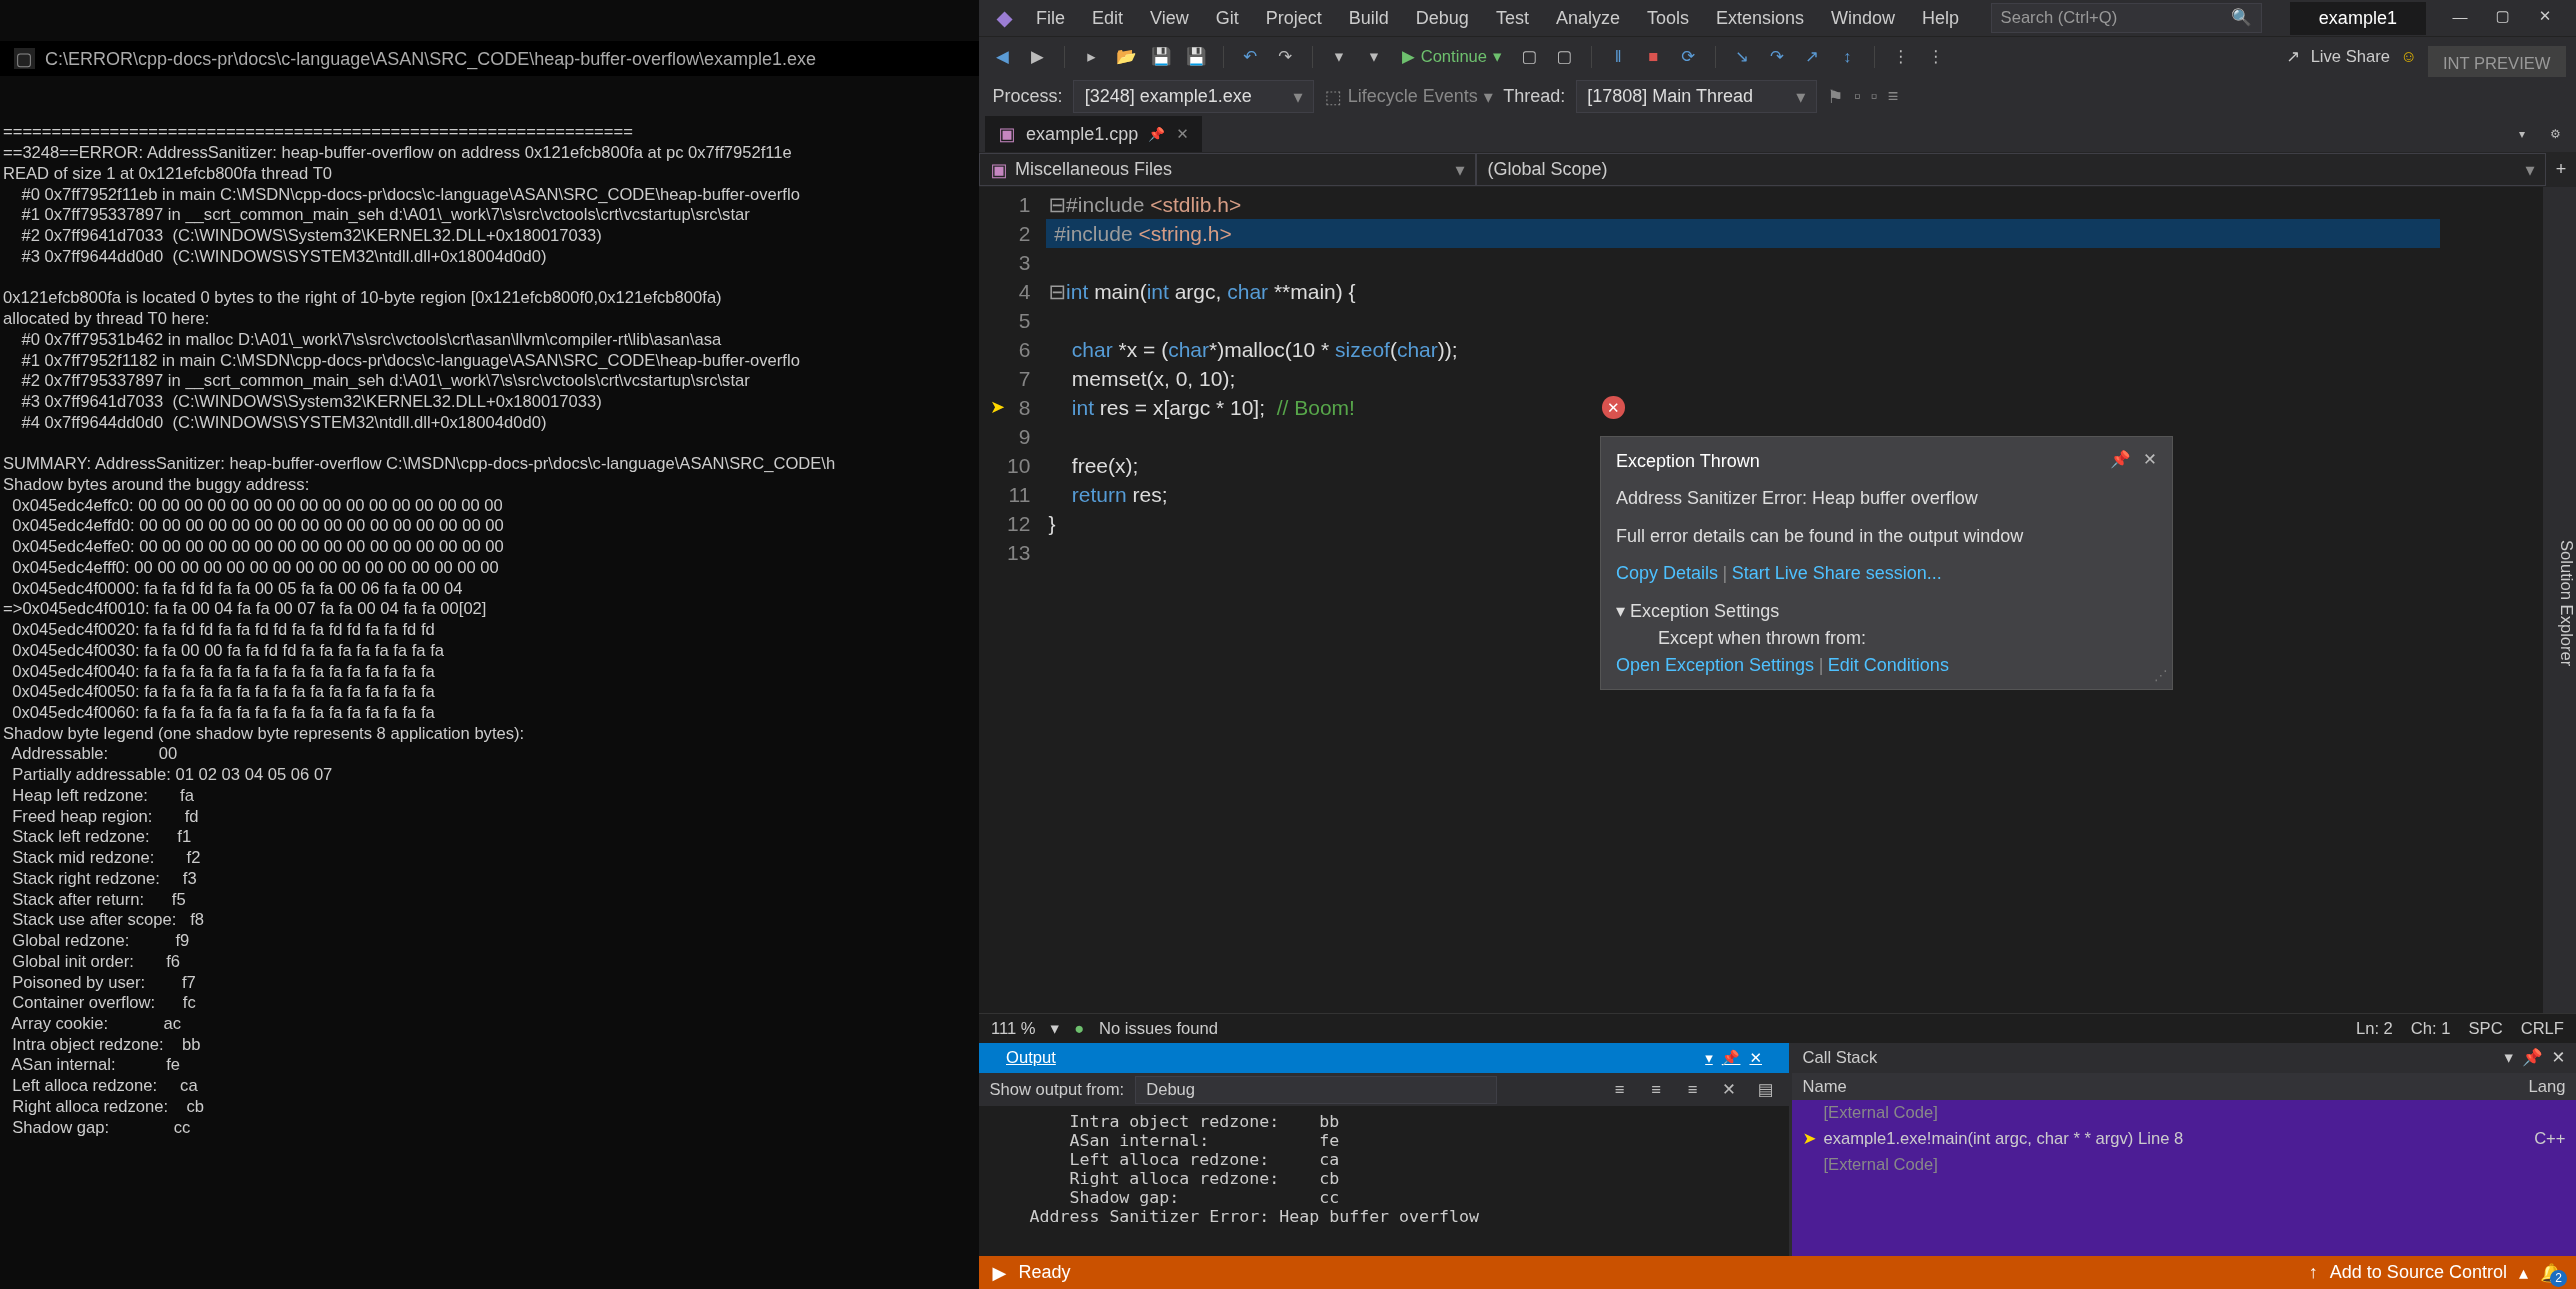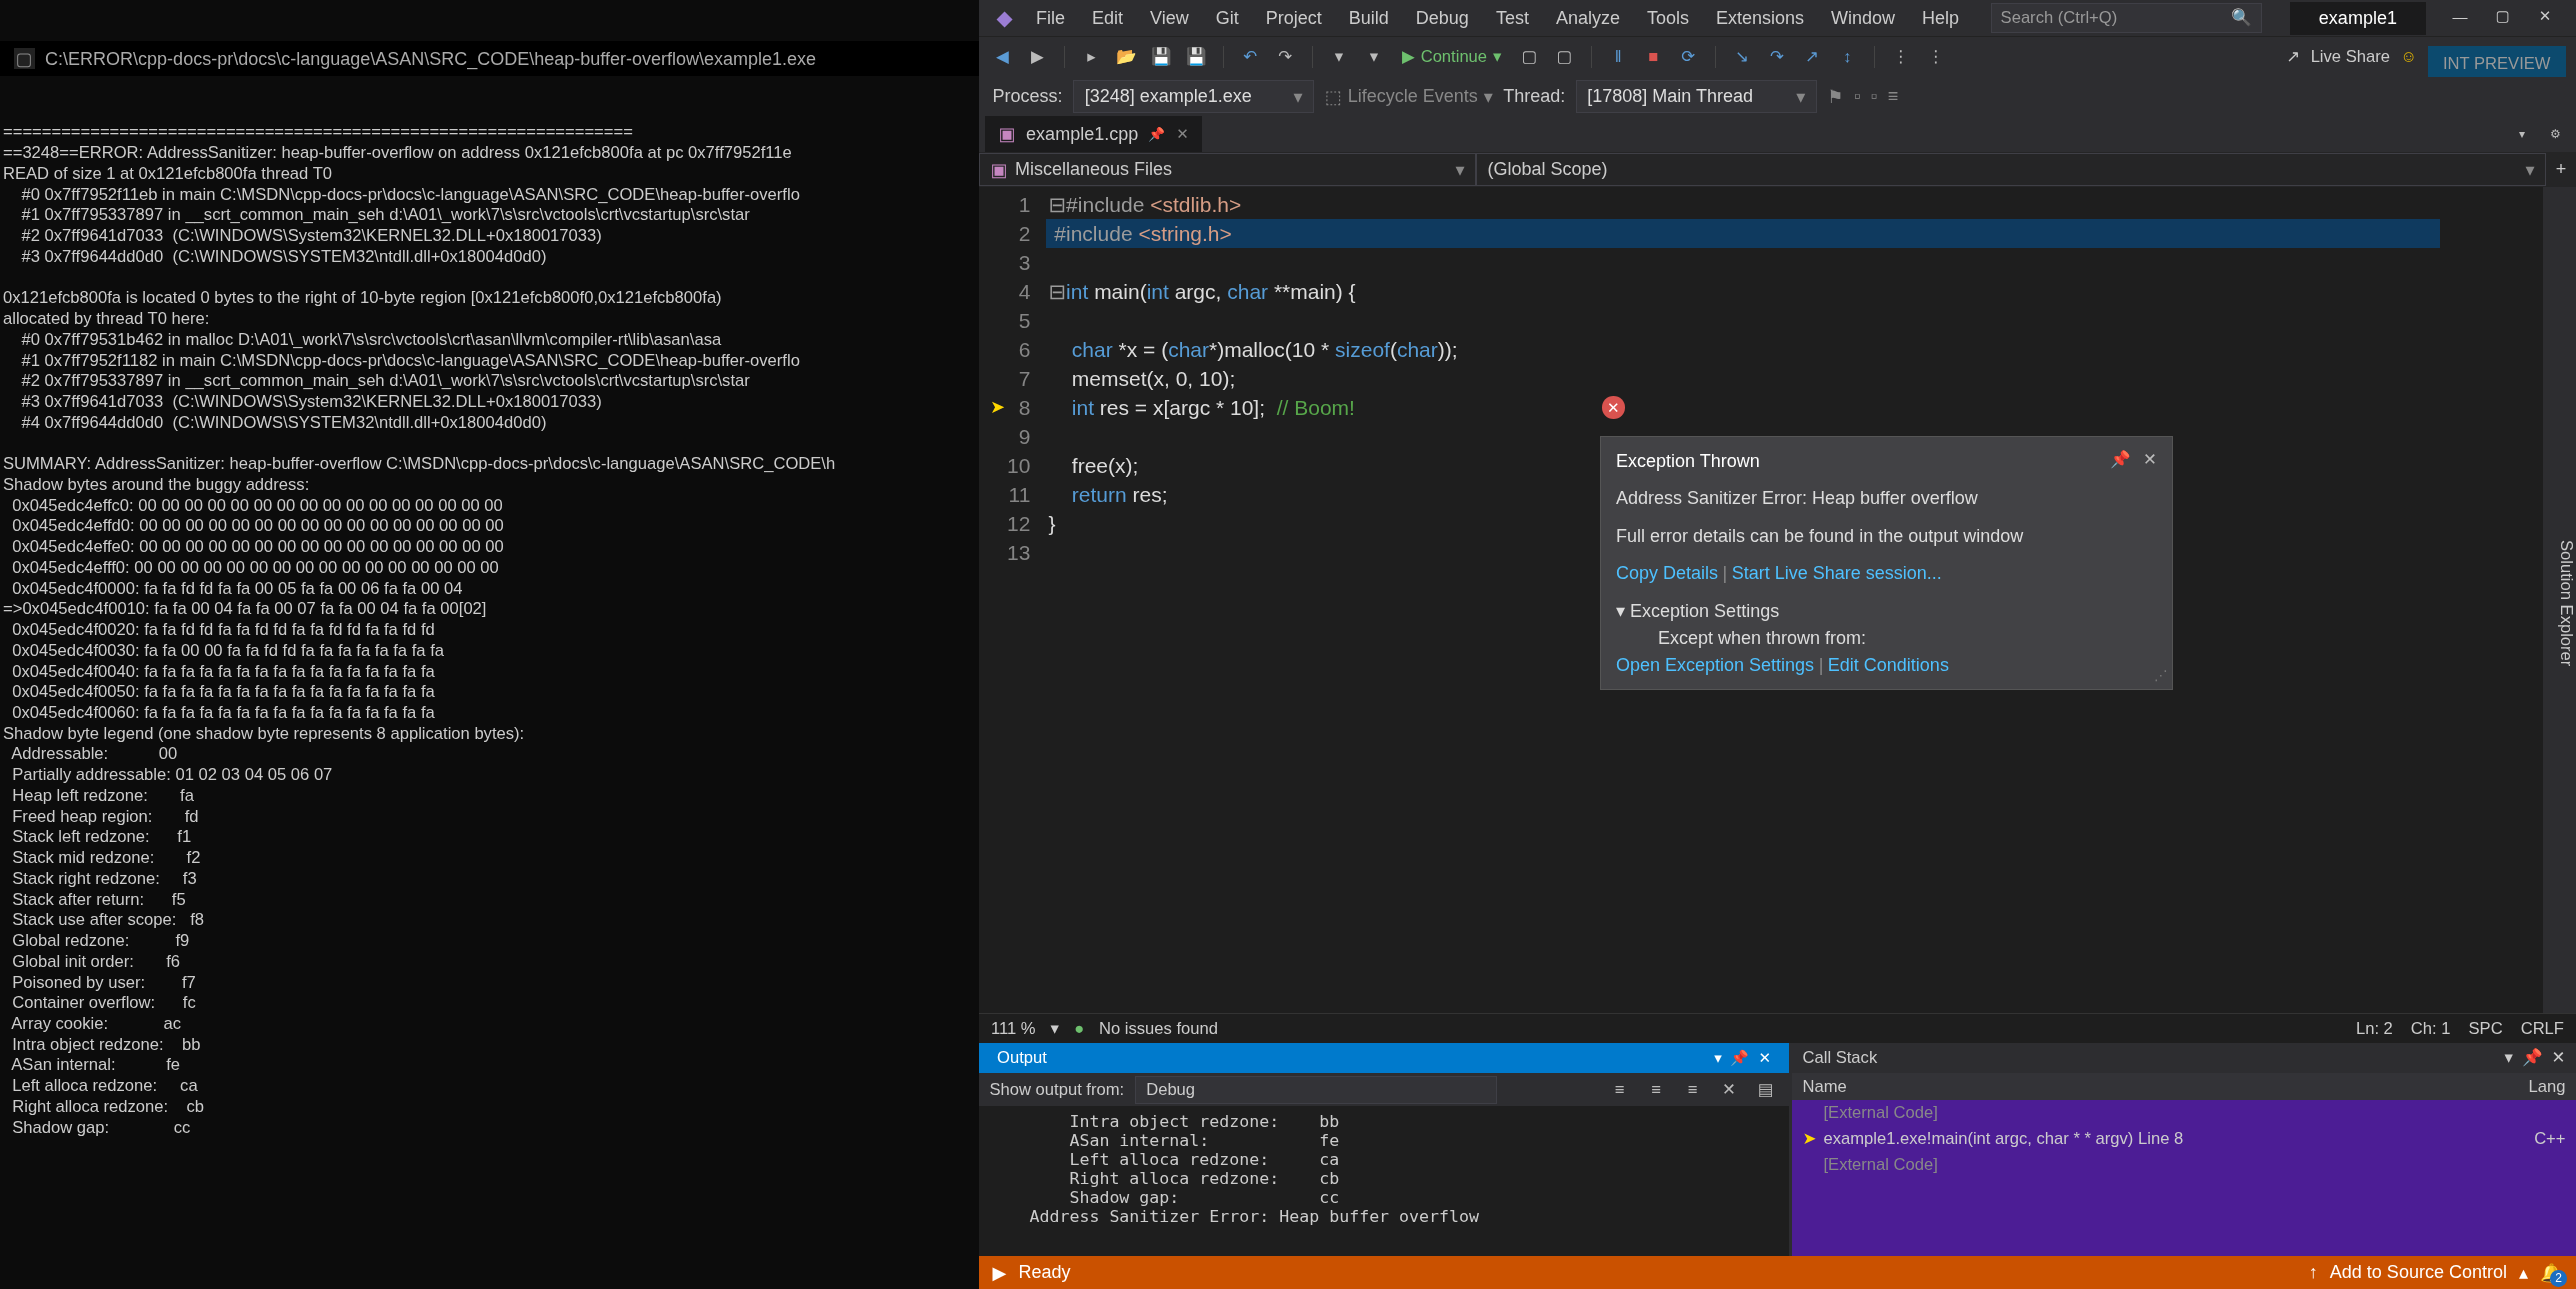--- a/index.html
+++ b/index.html
@@ -24,21 +24,21 @@
 .winbtns { display:flex; gap:1.5px; }
 .winbtn { width:41px; height:29px; display:flex; align-items:center; justify-content:center; color:#ccc; font-size:15px;}
 
 .toolbar { height:41px; background:#2d2d30; display:flex; align-items:center; padding:0 10.5px; gap:9px; border-top:0.8px solid #222; font-size:16.6px; color:#bbb;}
 .tbtn { width:26px; height:26px; display:flex; align-items:center; justify-content:center; color:#bbb; }
 .tbtn.blue { color:#5b9bd5; }
 .tsep { width:0.8px; height:22.6px; background:#444; margin:0 4.5px;}
 .continue { color:#6ec06e; display:flex; align-items:center; gap:6px; padding:0 6px;}
 .continue .tri { color:#6ec06e;}
 .toolbar .ls { margin-left:auto; display:flex; align-items:center; gap:10.5px; color:#ccc;}
-.intprev { background:#0c4a6e; padding:7.5px 15px; color:#999; font-size:16.6px;margin-top:13px;}
+.intprev { background:#404040; padding:7.5px 15px; color:#999; font-size:16.6px;margin-top:13px;}
 
 .dbgbar { height:39px; background:#2d2d30; display:flex; align-items:center; padding:0 13.6px; gap:10.5px; font-size:18px; color:#ccc;}
 .dbgbar .combo { background:#333337; border:0.8px solid #3f3f46; padding:4.5px 10.5px; color:#ddd; min-width:241px; display:flex; justify-content:space-between;}
 .dbgbar .caret::after { content:"▾"; color:#888; margin-left:12px;}
 .dbgbar .ico { color:#888; }
 .lifecycle { color:#888; display:flex; align-items:center; gap:6px;}
 
 .tabs { height:36px; background:#2d2d30; display:flex; align-items:center; padding-left:6px;}
 .tab { background:#1b1b1c; padding:7.5px 13.6px; color:#ccc; display:flex; align-items:center; gap:10.5px; font-size:18px;}
 .tab .close { color:#888; font-size:15px;}
@@ -85,21 +85,21 @@
 
 .edstatus { height:30px; background:#1e1e1e; border-top:0.8px solid #333; display:flex; align-items:center; padding:0 12px; font-size:16.6px; color:#ccc; gap:15px;}
 .edstatus .ok { color:#6ec06e;}
 .edstatus .right { margin-left:auto; display:flex; gap:18px;}
 
 
 .bottom { height:246px; display:flex;}
 .panel { background:#252526; display:flex; flex-direction:column; font-size:16.6px;}
 .panel.output { flex:1;}
 .panel.callstack { flex:0 0 784px; margin-left:3px;}
-.phdr { height:30px; display:flex; align-items:center; padding:0 18px; color:#ccc;}
+.phdr { height:30px; display:flex; align-items:center; padding:0 27px; color:#ccc;text-decoration:underline;}
 .output .phdr { background:#007acc; color:#fff;}
 .phdr .btns { margin-left:auto; display:flex; gap:9px; font-size:15px;}
 .outbar { height:33px; background:#2d2d30; display:flex; align-items:center; padding:0 10.5px; gap:10.5px; color:#ccc;}
 .outbar .combo { background:#333337; border:0.8px solid #3f3f46; padding:3px 10.5px; min-width:362px;}
 .outbody { flex:1; background:#1e1e1e; font-family:Consolas,monospace; font-size:16.6px; color:#ccc; padding:6px 10.5px; white-space:pre; overflow:hidden;}
 
 .cshdr { height:30px; background:#2d2d30; display:flex; align-items:center; padding:0 10.5px; color:#ccc;}
 .cshdr .btns { margin-left:auto; display:flex; gap:9px;}
 .cscols { height:27px; background:#333337; display:flex; align-items:center; padding:0 10.5px; color:#ccc; font-size:16.6px;}
 .cscols .lang { margin-left:auto;}

